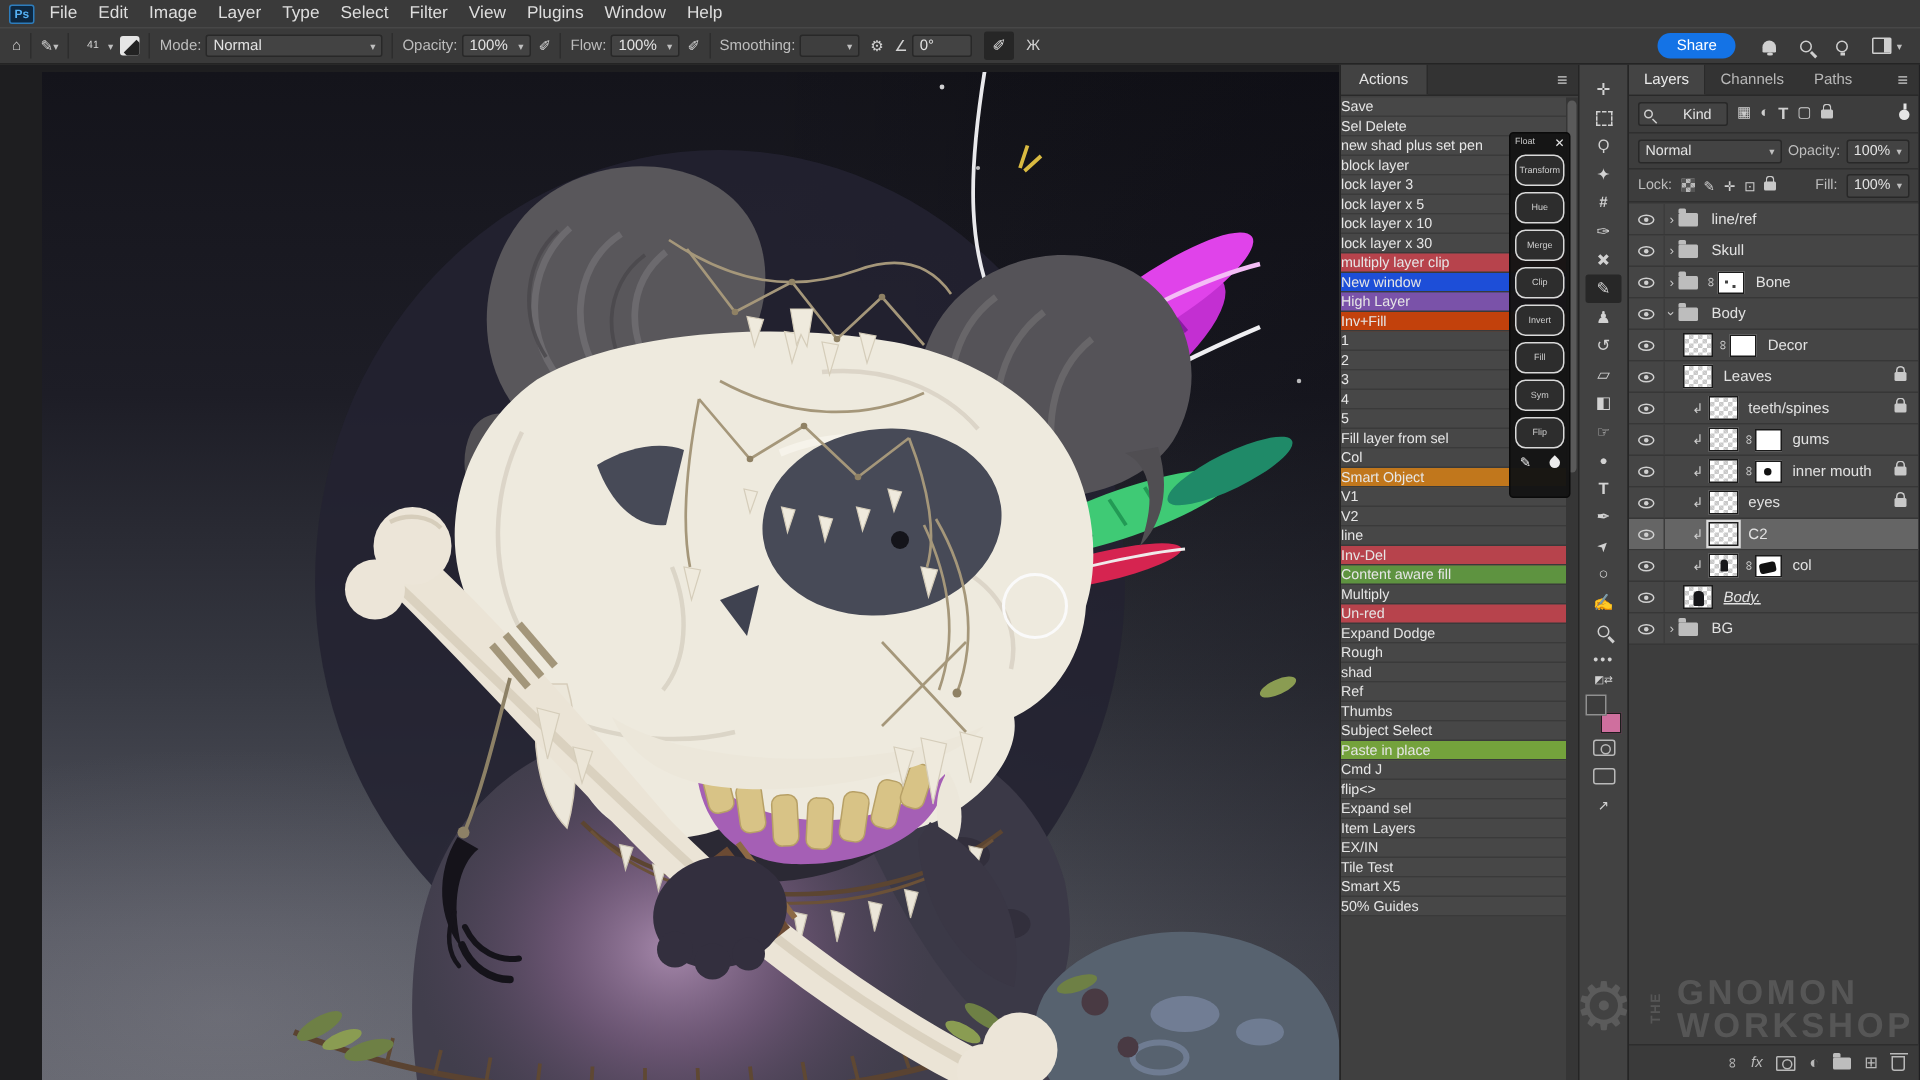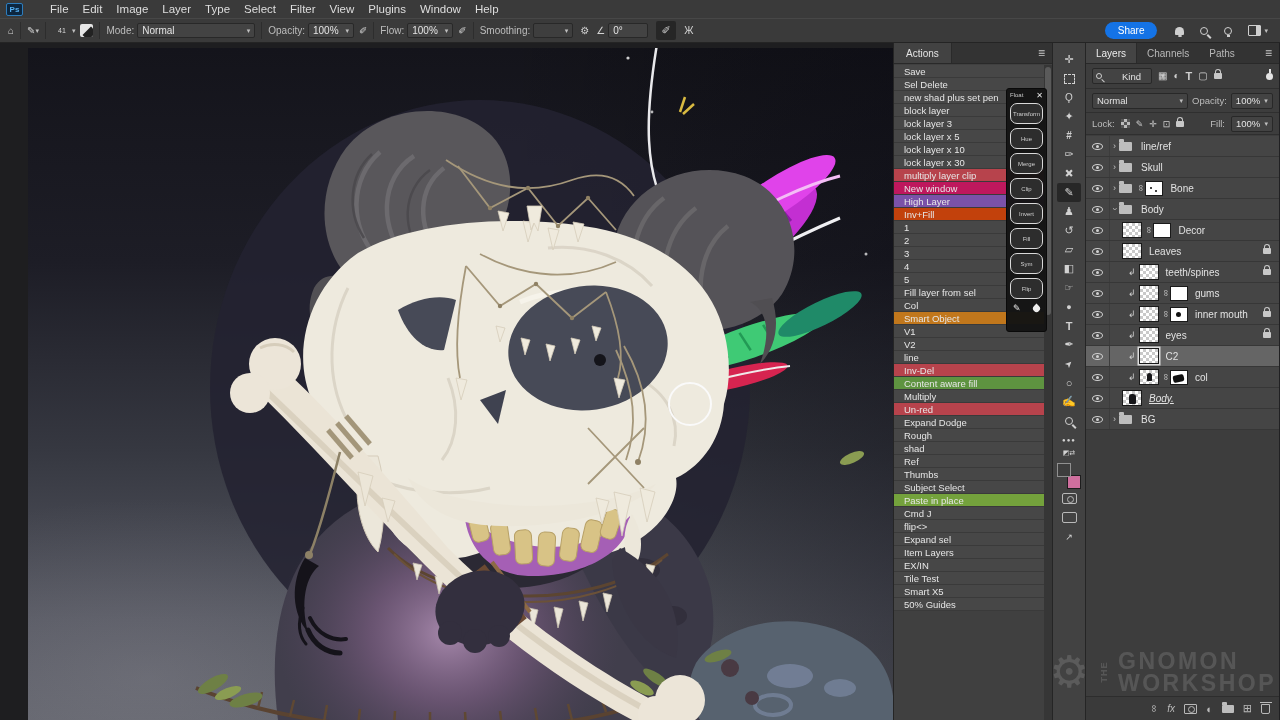--- a/index.html
+++ b/index.html
@@ -1,20 +1,20 @@
 <!DOCTYPE html>
 <html><head>
 <meta charset="utf-8">
 <style>
   html,body{margin:0;padding:0;width:1280px;height:720px;overflow:hidden;background:#202022;
     font-family:"Liberation Sans",sans-serif;}
   *{box-sizing:border-box;}
   
   .menubar{position:absolute;top:0;left:0;right:0;height:18px;background:#3a3a3a;display:flex;align-items:center;z-index:8;}
-  .psicon{width:17px;height:13px;margin:0 20px 0 6px;background:#0d2740;border:1px solid #2d7dbd;border-radius:2px;
+  .psicon{width:17px;height:13px;margin:0 3px 0 6px;background:#0d2740;border:1px solid #2d7dbd;border-radius:2px;
     color:#55b1f4;font-size:8px;font-weight:bold;display:flex;align-items:center;justify-content:center;}
   .mitem{padding:0 7px;font-size:11.5px;color:#dedede;line-height:18px;}
   
   .optbar{position:absolute;top:18px;left:0;right:0;height:25px;background:#3a3a3a;border-top:1px solid #474747;
     border-bottom:1px solid #242424;display:flex;align-items:center;color:#c8c8c8;font-size:10px;z-index:8;padding-left:8px;}
   .vsep{width:1px;height:17px;background:#2d2d2d;margin:0 6px;flex:none;}
   .olab{color:#bdbdbd;margin-right:3px;}
   .obox{height:15px;background:#434343;border:1px solid #282828;border-radius:2px;display:flex;align-items:center;
     padding:0 4px;color:#e3e3e3;gap:4px;}
   .caret{font-size:7px;color:#bfbfbf;}
@@ -39,23 +39,23 @@
   .optbar .wscaret{margin-right:12px;}
   
   .canvaswrap{position:absolute;top:43px;left:0;width:893px;height:677px;background:#1e1e20;}
   .canvaswrap svg{position:absolute;left:28px;top:5px;display:block;}
   
   .actionspanel{position:absolute;top:43px;left:893px;width:159px;height:677px;background:#404040;border-left:1px solid #252525;}
   .apheader{height:21px;background:#333;display:flex;align-items:center;border-bottom:1px solid #292929;position:relative;}
   .aptab{height:100%;display:flex;align-items:center;padding:0 12px;background:#424242;color:#e4e4e4;font-size:10px;border-right:1px solid #2a2a2a;}
   .apmenu{position:absolute;right:7px;color:#c9c9c9;font-size:12px;line-height:21px;}
   .alist{position:absolute;top:22px;left:0;right:8px;bottom:0;}
-  .arow{height:13px;display:flex;align-items:center;padding-left:10px;font-size:9.5px;color:#e6e6e6;background:#474747;
+  .arow{height:13px;display:flex;align-items:center;font-size:9.5px;color:#e6e6e6;background:#474747;
     border-bottom:1px solid #3a3a3a;white-space:nowrap;overflow:hidden;}
-  .c-red{background:#b7434c;}.c-blue{background:#be185d;}.c-purple{background:#7a52a9;}.c-gold{background:#c2410c;}
+  .c-red{background:#b7434c;}.c-blue{background:#1d4ed8;}.c-purple{background:#7a52a9;}.c-gold{background:#c2410c;}
   .c-orange{background:#c1771c;}.c-green{background:#5e9340;}.c-green2{background:#74a23c;}
   .ascroll{position:absolute;top:22px;right:0;width:8px;bottom:0;background:#363636;}
   .ascroll .thumbbar{position:absolute;top:2px;left:1px;width:6px;height:248px;background:#5a5a5a;border-radius:3px;}
   
   .floatpanel{position:absolute;left:1006px;top:88px;width:41px;height:244px;background:rgba(20,20,20,.97);
     border:1px solid #0a0a0a;border-radius:3px;z-index:9;}
   .fphead{height:12px;display:flex;align-items:center;justify-content:space-between;padding:0 3px;color:#c9c9c9;font-size:6px;}
   .fpclose{font-size:8px;color:#e8e8e8;}
   .fbtn{display:block;width:33px;height:21px;margin:2px auto 4px;background:#2d2d2d;border:1.5px solid #d9d9d9;
     border-radius:7px;color:#cfcfcf;font-size:6px;line-height:18px;text-align:center;padding:0;font-family:"Liberation Sans",sans-serif;}

